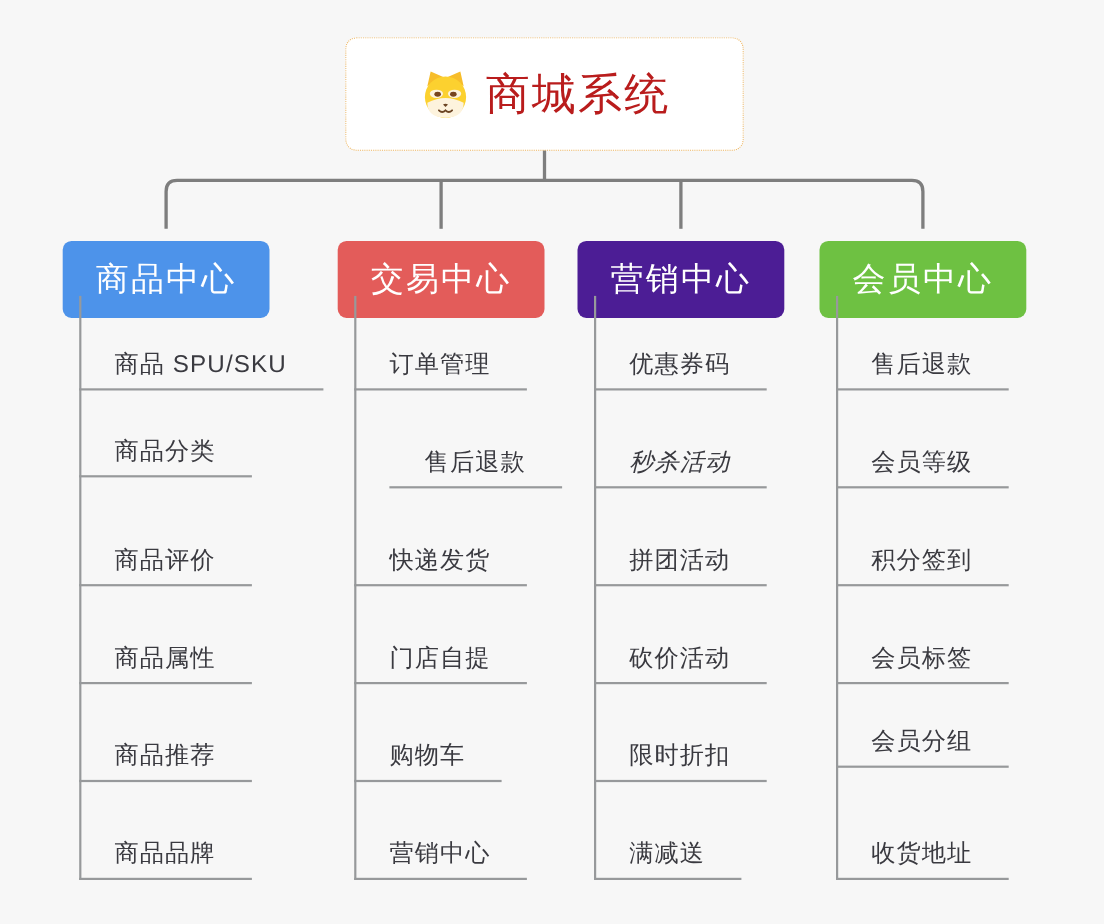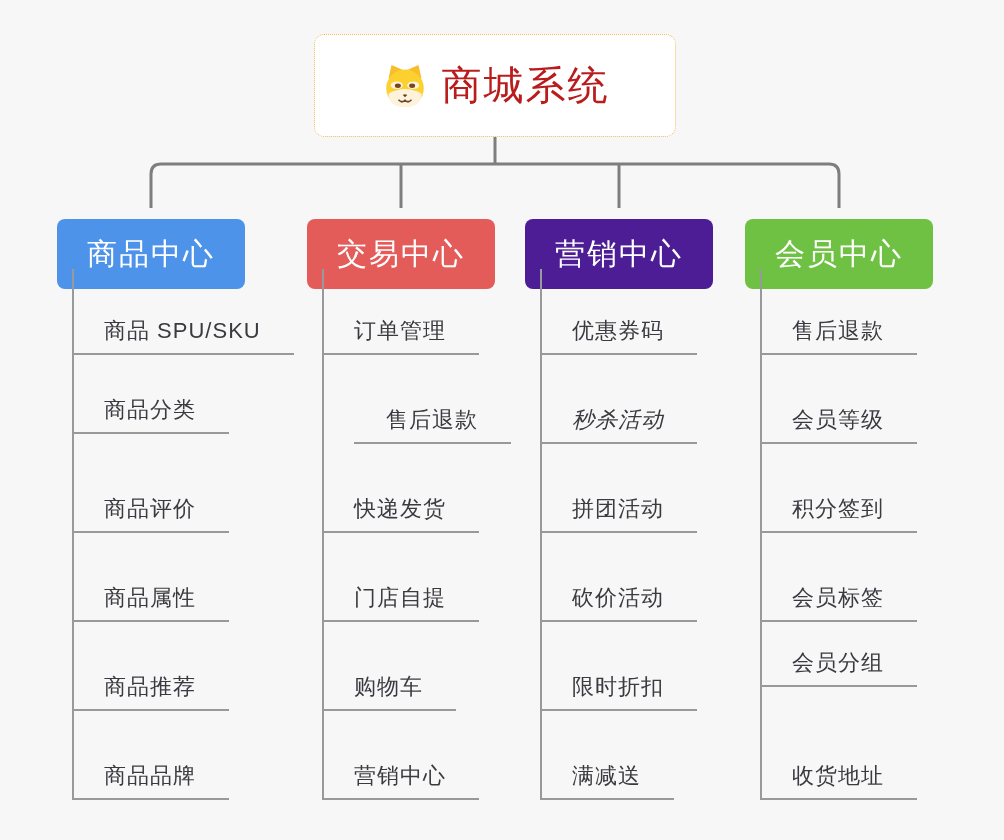--- a/index.html
+++ b/index.html
@@ -113,18 +113,18 @@
 
     <div class="branch-column" style="left: 745px;">
       <div class="branch-node" style="background: rgb(110, 193, 66);">
         <span class="branch-label">会员中心</span>
       </div>
       <div class="trunk"></div>
     <div class="leaf" style="top: 111px;">售后退款</div>
         <div class="leaf" style="top: 200px;">会员等级</div>
         <div class="leaf" style="top: 378px;">会员标签</div>
         <div class="leaf" style="top: 289px;">积分签到</div>
-        <div class="leaf" style="top: 443px;">会员分组</div>
+        <div class="leaf" style="top: 454px;">会员分组</div>
         <div class="leaf" style="top: 556px;">收货地址</div>
       </div>
   </div>
 
 </div>
 
 </body></html>

